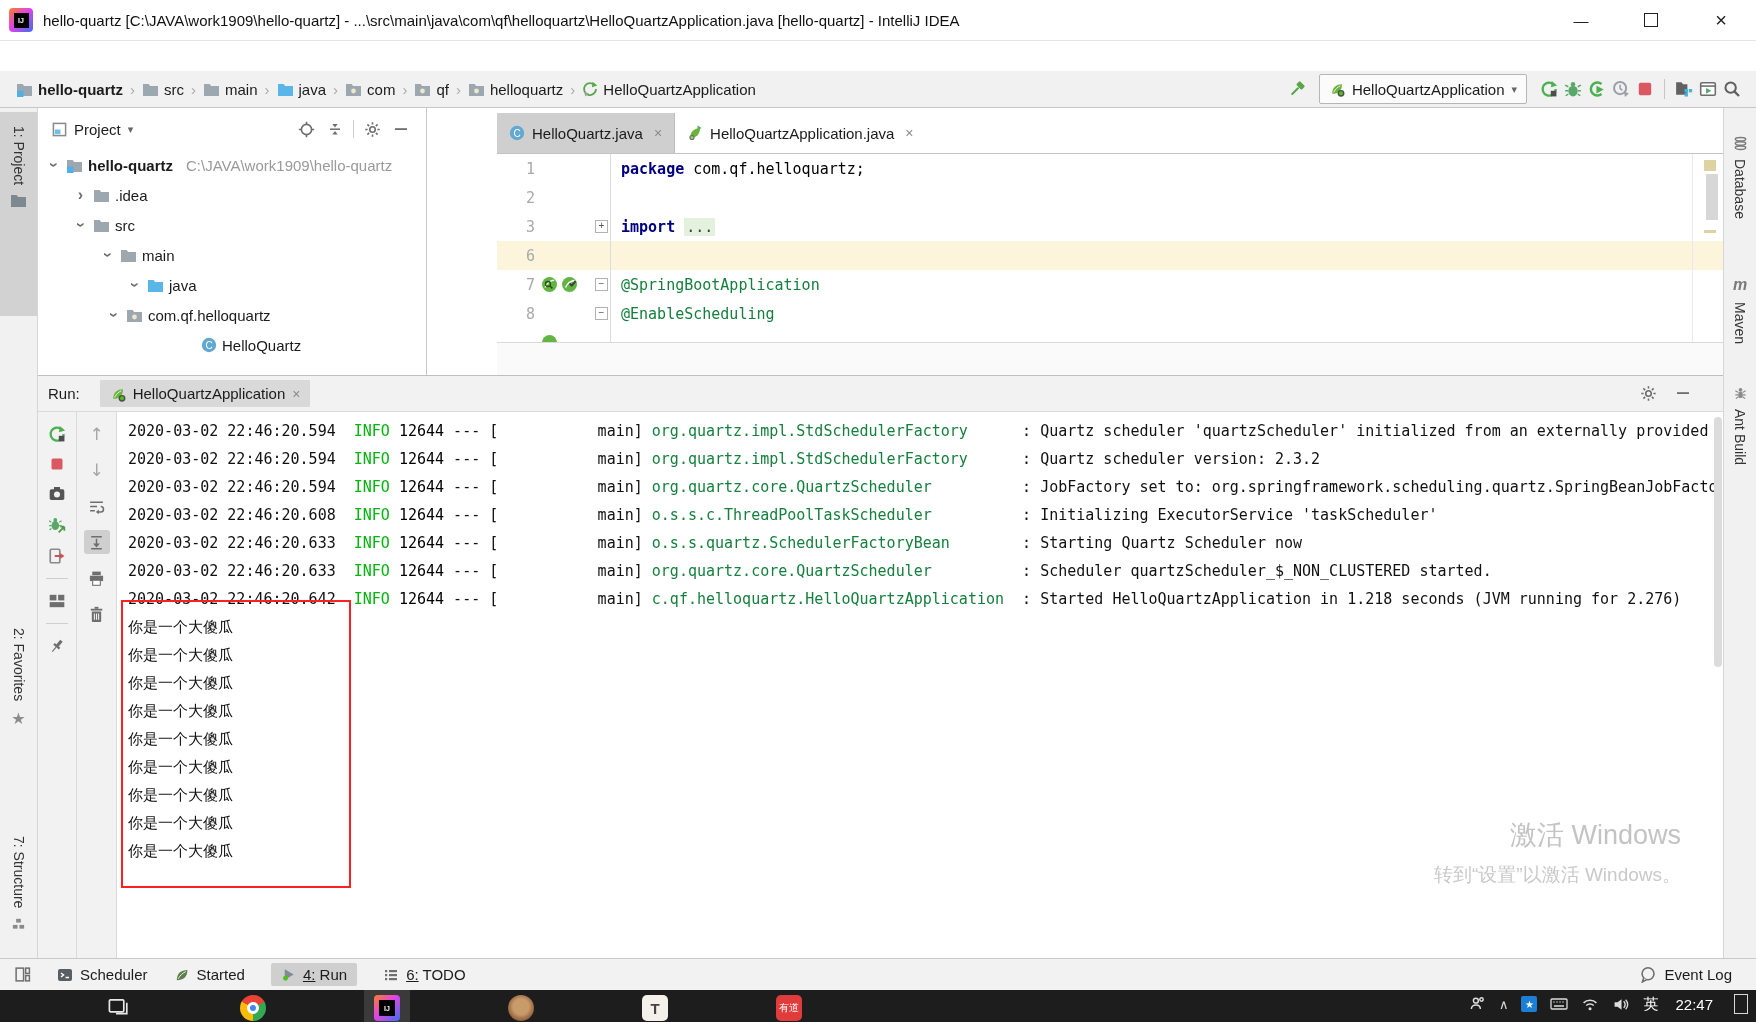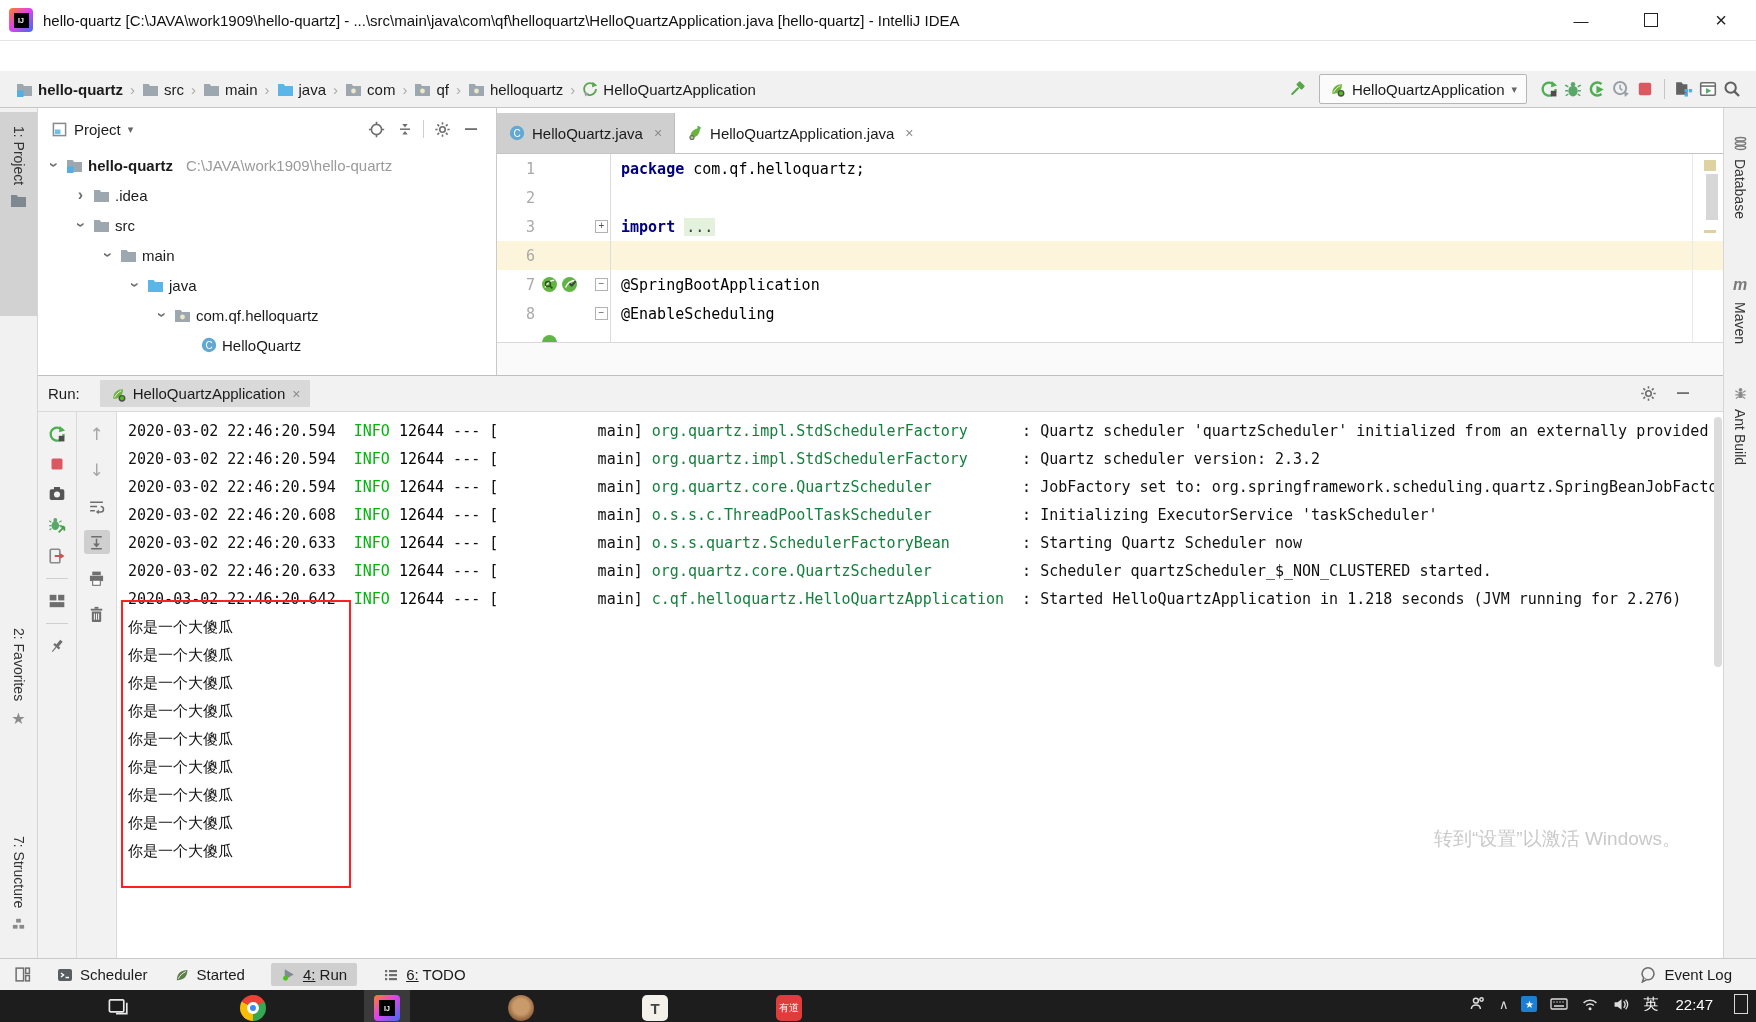--- a/index.html
+++ b/index.html
@@ -38,21 +38,21 @@
   .tbdiv{width:1px;height:20px;background:#c6c6c6;margin:0 7px}
 
   
   #left-stripe{left:0;top:108px;width:38px;height:850px;background:#f1f1f1;border-right:1px solid #d6d6d6;box-sizing:border-box}
   #right-stripe{left:1723px;top:108px;width:33px;height:850px;background:#f1f1f1;border-left:1px solid #d6d6d6;box-sizing:border-box}
   .stripe-item{position:absolute;left:0;width:100%;display:flex;flex-direction:column;align-items:center;gap:8px;color:#333;font-size:14px}
   .stripe-item .vtext{writing-mode:vertical-rl;white-space:nowrap}
   .stripe-sel{background:#d2d2d2}
 
   
-  #project-panel{left:38px;top:108px;width:459px;height:267px;background:#fff;border-right:1px solid #c9c9c9;box-sizing:border-box;overflow:hidden}
+  #project-panel{left:38px;top:108px;width:389px;height:267px;background:#fff;border-right:1px solid #c9c9c9;box-sizing:border-box;overflow:hidden}
   #proj-header{height:42px;display:flex;align-items:center;padding:0 14px;gap:7px}
   #proj-header .sp{margin-left:auto}
   .phicon{width:22px;height:22px;display:flex;align-items:center;justify-content:center;color:#6e6e6e}
   .tree-row{height:30px;display:flex;align-items:center;white-space:nowrap;overflow:hidden;gap:5px}
   .arrow{display:inline-block;width:15px;text-align:center;font-size:16px;font-weight:bold;color:#6e6e6e;flex:none}
   .arrow.open{transform:rotate(90deg)}
   .tlabel{color:#1b1b1b}
   .tpath{color:#9a9a9a;margin-left:8px}
 
   
@@ -66,21 +66,21 @@
     font-family:"DejaVu Sans Mono","DejaVu Sans",monospace;font-size:15px}
   .eline{height:29px;display:flex;align-items:center}
   .eline.current{background:#fcf5dc}
   .lnum{width:38px;text-align:right;color:#a9a9a9;padding-right:6px;flex:none}
   .gic{width:52px;display:flex;gap:3px;align-items:center;flex:none}
   .fold{width:17px;flex:none;display:flex;align-items:center;justify-content:center}
   .foldbox{width:11px;height:11px;border:1px solid #b2b2b2;background:#fff;color:#555;font-size:10px;line-height:9px;text-align:center;font-family:"Liberation Sans",sans-serif}
   .codetext{border-left:1px solid #dcdcdc;padding-left:10px;flex:1;height:100%;display:flex;align-items:center;white-space:pre}
   .kw{color:#000080;font-weight:bold}
   .pl{color:#000}
-  .ann{color:#000000}
+  .ann{color:#15803d}
   .folded{background:#e4f1dc;color:#3c3c3c;padding:0 2px}
   #edfill{height:33px;border-top:1px solid #d9d9d9;background:#fafafa}
   .edmark{position:absolute;background:#ded2a2}
   #edguide{position:absolute;width:1px;background:#e9e9e9}
   #edthumb{position:absolute;background:#d7d7d7}
 
   
   #run-panel{left:38px;top:375px;width:1685px;height:583px;background:#f2f2f2;border-top:1px solid #bfbfbf;box-sizing:border-box;display:flex;flex-direction:column}
   #run-header{height:36px;display:flex;align-items:center;padding:0 10px;border-bottom:1px solid #dadada;box-sizing:border-box}
   #run-tab{background:#d9d9d9;height:27px;display:flex;align-items:center;gap:7px;padding:0 10px;margin-left:20px;border-radius:1px}
@@ -450,21 +450,21 @@
         </div>
         <div class="tree-row" style="padding-left: 89px;">
           <span class="arrow open">›</span>
           <span class="ic">
             <svg width="17" height="15" viewBox="0 0 17 15">
               <path d="M1 2 h5.6 l1.5 2 H16 v10 H1 Z" fill="#5AB6E8"></path>
             </svg>
           </span>
           <span class="tlabel">java</span>
         </div>
-        <div class="tree-row" style="padding-left: 116px;">
+        <div class="tree-row" style="padding-left: 68px;">
           <span class="arrow open">›</span>
           <span class="ic">
             <svg width="17" height="15" viewBox="0 0 17 15">
               <path d="M1 2 h5.6 l1.5 2 H16 v10 H1 Z" fill="#9DA7B0"></path>
               <circle cx="8.5" cy="9" r="2.4" fill="#EDE8C8"></circle>
             </svg>
           </span>
           <span class="tlabel">com.qf.helloquartz</span>
         </div>
         <div class="tree-row" style="padding-left: 143px;">
@@ -714,20 +714,21 @@
                   <path d="M3.6 5.2 h8.8 V14 a1 1 0 0 1 -1 1 H4.6 a1 1 0 0 1 -1 -1 Z" fill="#6e6e6e"></path>
                   <path d="M6 7v6M8 7v6M10 7v6" stroke="#f2f2f2" stroke-width="1"></path>
                 </svg>
               </span>
           </div>
           <div id="console">
             <div id="console-lines"><div class="cline"><span class="c-ts">2020-03-02 22:46:20.594</span><span class="c-info">  INFO</span><span class="c-pid"> 12644</span><span class="c-pl"> --- [           main] </span><span class="c-log">org.quartz.impl.StdSchedulerFactory     </span><span class="c-pl"> : Quartz scheduler 'quartzScheduler' initialized from an externally provided</span></div><div class="cline"><span class="c-ts">2020-03-02 22:46:20.594</span><span class="c-info">  INFO</span><span class="c-pid"> 12644</span><span class="c-pl"> --- [           main] </span><span class="c-log">org.quartz.impl.StdSchedulerFactory     </span><span class="c-pl"> : Quartz scheduler version: 2.3.2</span></div><div class="cline"><span class="c-ts">2020-03-02 22:46:20.594</span><span class="c-info">  INFO</span><span class="c-pid"> 12644</span><span class="c-pl"> --- [           main] </span><span class="c-log">org.quartz.core.QuartzScheduler         </span><span class="c-pl"> : JobFactory set to: org.springframework.scheduling.quartz.SpringBeanJobFacto</span></div><div class="cline"><span class="c-ts">2020-03-02 22:46:20.608</span><span class="c-info">  INFO</span><span class="c-pid"> 12644</span><span class="c-pl"> --- [           main] </span><span class="c-log">o.s.s.c.ThreadPoolTaskScheduler         </span><span class="c-pl"> : Initializing ExecutorService 'taskScheduler'</span></div><div class="cline"><span class="c-ts">2020-03-02 22:46:20.633</span><span class="c-info">  INFO</span><span class="c-pid"> 12644</span><span class="c-pl"> --- [           main] </span><span class="c-log">o.s.s.quartz.SchedulerFactoryBean       </span><span class="c-pl"> : Starting Quartz Scheduler now</span></div><div class="cline"><span class="c-ts">2020-03-02 22:46:20.633</span><span class="c-info">  INFO</span><span class="c-pid"> 12644</span><span class="c-pl"> --- [           main] </span><span class="c-log">org.quartz.core.QuartzScheduler         </span><span class="c-pl"> : Scheduler quartzScheduler_$_NON_CLUSTERED started.</span></div><div class="cline"><span class="c-ts">2020-03-02 22:46:20.642</span><span class="c-info">  INFO</span><span class="c-pid"> 12644</span><span class="c-pl"> --- [           main] </span><span class="c-log">c.qf.helloquartz.HelloQuartzApplication </span><span class="c-pl"> : Started HelloQuartzApplication in 1.218 seconds (JVM running for 2.276)</span></div><div class="cline out">你是一个大傻瓜</div><div class="cline out">你是一个大傻瓜</div><div class="cline out">你是一个大傻瓜</div><div class="cline out">你是一个大傻瓜</div><div class="cline out">你是一个大傻瓜</div><div class="cline out">你是一个大傻瓜</div><div class="cline out">你是一个大傻瓜</div><div class="cline out">你是一个大傻瓜</div><div class="cline out">你是一个大傻瓜</div></div>
             <div id="redbox"></div>
             <div id="cthumb"></div>
             <div id="watermark">
+              <div class="w1">激活 Windows</div>
               <div class="w2">转到“设置”以激活 Windows。</div>
             </div>
           </div>
         </div>
       </div>
     </div>
   </div>
 
   <div id="statusbar" class="abs">
     <span class="ic">

